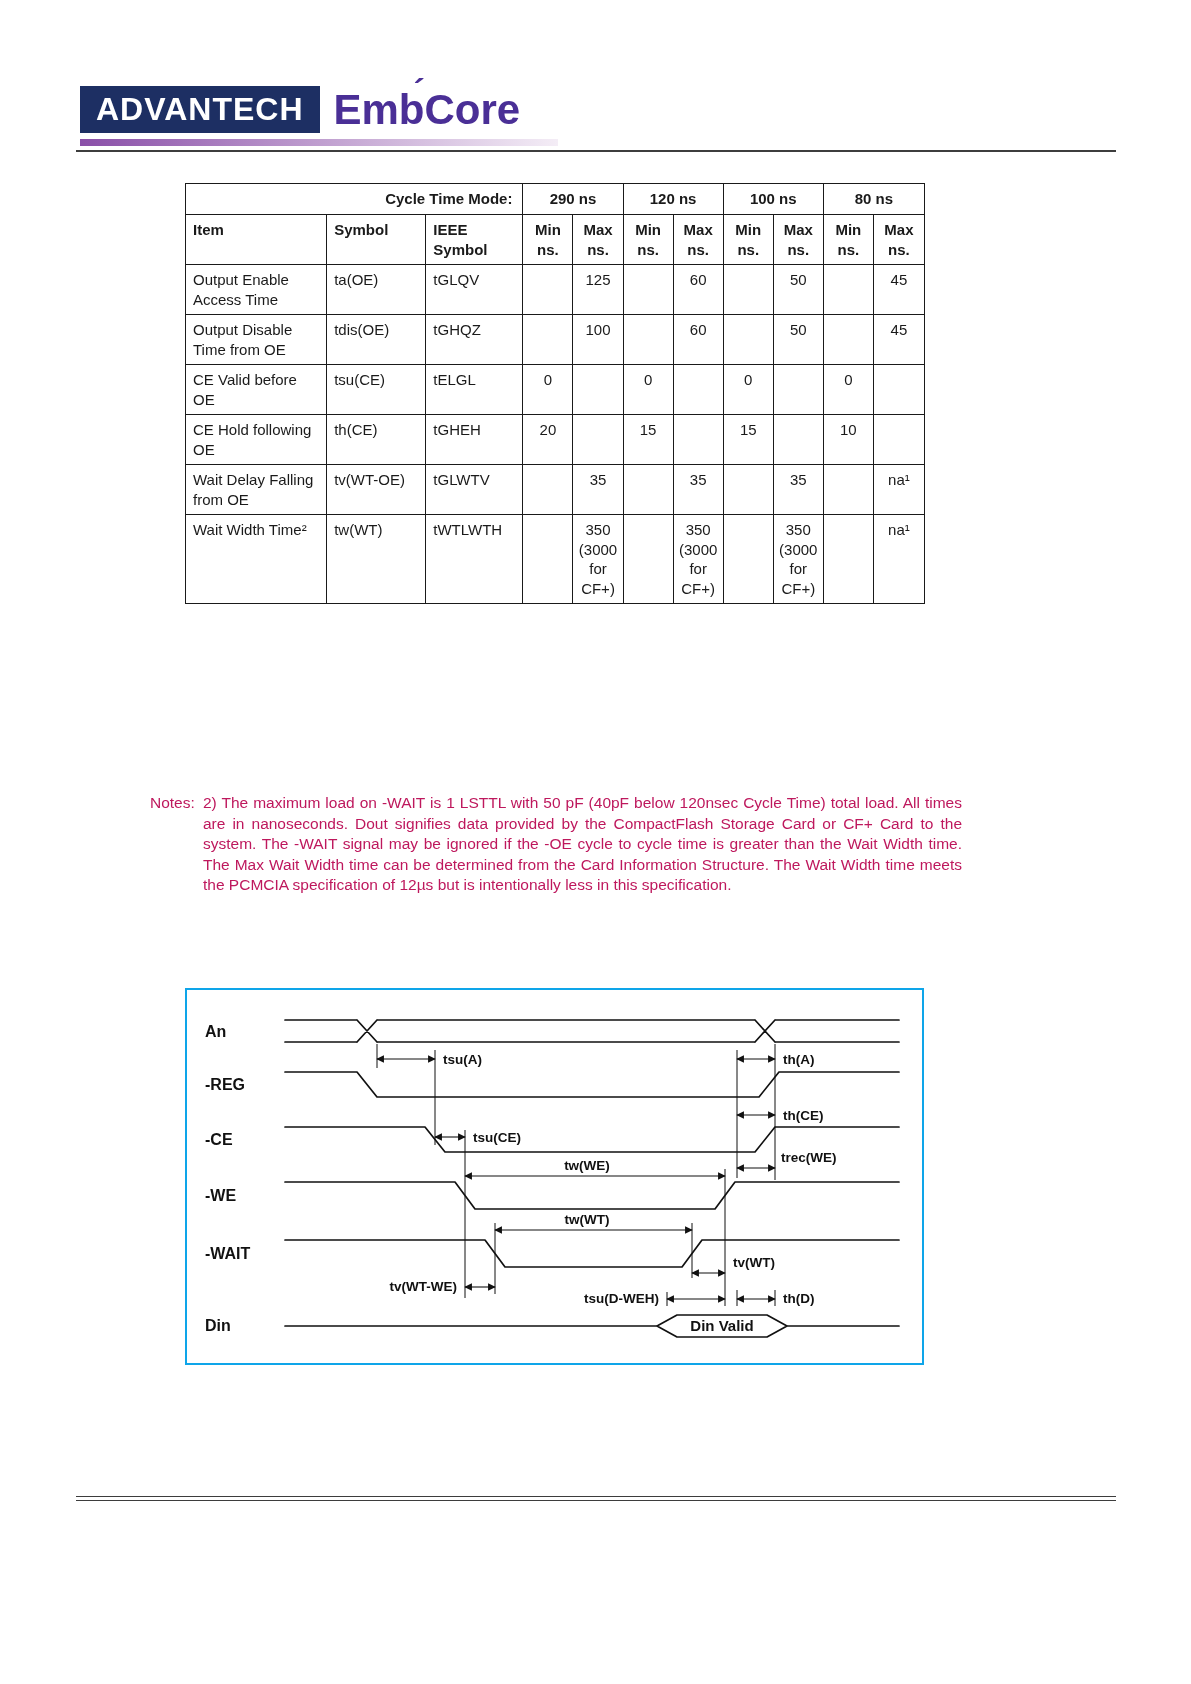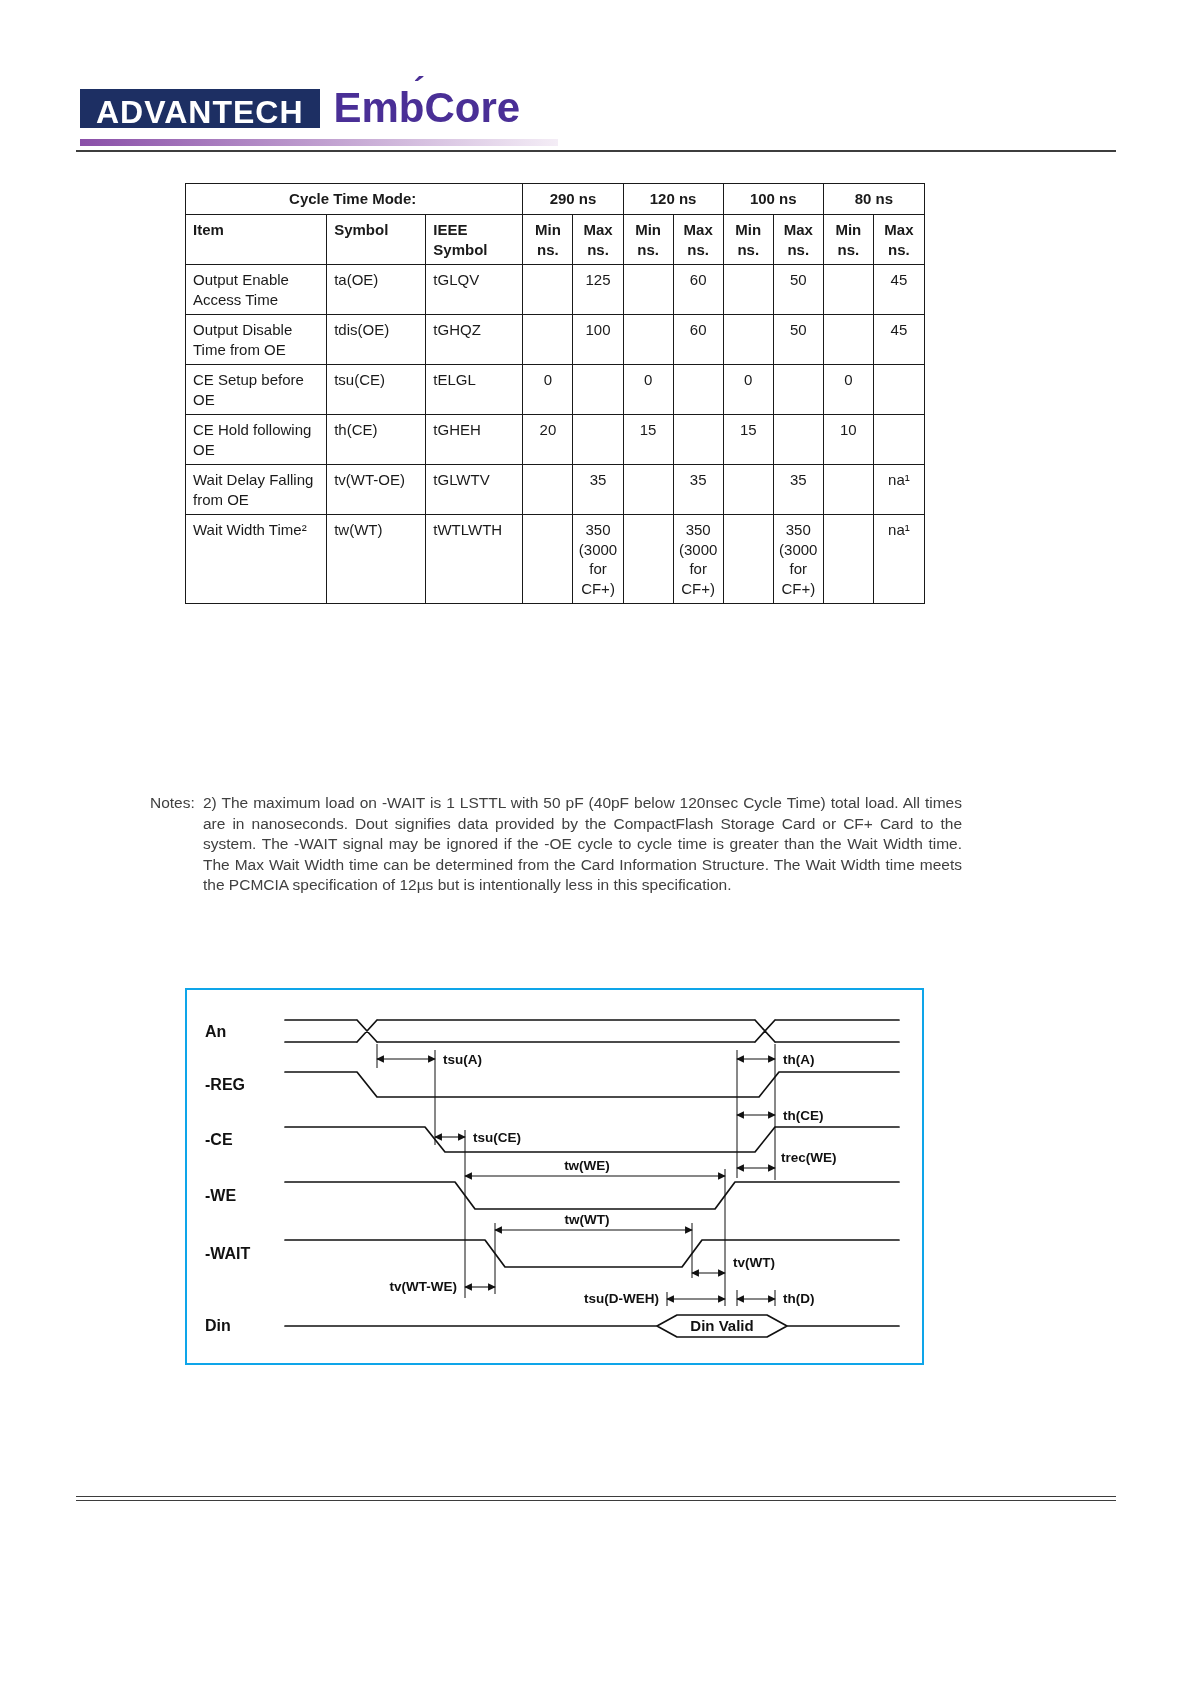--- a/index.html
+++ b/index.html
@@ -9,21 +9,21 @@
     font-family:"Liberation Sans", sans-serif;
     color:#1a1a1a;
   }
   .page { position:relative; width:1191px; height:1684px; background:#fff; overflow:hidden; }
 
   
   .logo-row { position:absolute; left:80px; top:86px; display:flex; align-items:center; gap:8px; }
   .adv-logo {
     background:var(--advantech-bg,#1d2f63); color:var(--advantech-text,#fff);
     font-weight:bold; font-size:32px; letter-spacing:1px;
-    padding:7px 16px 0 16px; line-height:1;
+    padding:7px 16px 8px 16px; line-height:1;
   }
   .emb-logo { position:relative; color:var(--embcore,#4a2f96); font-weight:bold; font-size:42px; line-height:44px; padding-left:6px; }
   .emb-accent { position:absolute; left:86px; top:-15px; font-size:34px; line-height:1; }
   .accent-bar {
     position:absolute; left:80px; top:139px; width:478px; height:7px;
     background:linear-gradient(to right, var(--accent-from,#8a4fa8), var(--accent-to,#f4edf6));
   }
   .top-rule { position:absolute; left:76px; top:150px; width:1040px; border-top:2px solid var(--rule,#3d3d3d); }
   .bottom-rule { position:absolute; left:76px; top:1496px; width:1040px; height:5px;
     border-top:1.5px solid var(--rule,#3d3d3d); border-bottom:1.5px solid var(--rule,#3d3d3d); }
@@ -33,26 +33,26 @@
     position:absolute; left:185px; top:183px; width:740px;
     border-collapse:collapse; table-layout:fixed; font-size:15px;
   }
   .timing-table td { border:1.4px solid #1a1a1a; padding:5px 7px; vertical-align:top; line-height:1.3; }
   .timing-table tr { height:50px; }
   .timing-table tr.hrow1 { height:31px; }
   .timing-table tr.hrow2 { height:46px; }
   .timing-table tr.r-tall { height:88px; }
   .hrow1 td { font-weight:bold; vertical-align:middle; padding-top:2px; padding-bottom:2px; }
   .hrow2 td { font-weight:bold; white-space:pre-line; }
-  .ctm { text-align:center; padding-right:10px !important; }
+  .ctm { text-align:right; padding-right:10px !important; }
   .mode { text-align:center; }
   .c-val { text-align:center; white-space:pre-line; padding-left:2px !important; padding-right:2px !important; }
 
   
-  .notes { position:absolute; left:150px; top:793px; width:812px; font-size:15.5px; line-height:1.33; color:#404040; display:flex; }
+  .notes { position:absolute; left:150px; top:793px; width:812px; font-size:15.5px; line-height:1.33; color:#be185d; display:flex; }
   .notes-label { flex:0 0 53px; }
   .notes-body { flex:1; }
   .note-just { text-align:justify; }
 
   
   .diagram { position:absolute; left:185px; top:988px; width:739px; height:377px; border:2px solid #0ea5e9; background:#fff; }
   .diagram svg { position:absolute; left:0; top:0; }
   .wave { fill:none; stroke:#111; stroke-width:1.7; stroke-linejoin:round; stroke-linecap:round; }
   .thin { fill:none; stroke:#111; stroke-width:1; }
   .dim  { stroke:#111; stroke-width:1.1; }
@@ -141,21 +141,21 @@
       <td class="c-val"></td>
       <td class="c-val">100</td>
       <td class="c-val"></td>
       <td class="c-val">60</td>
       <td class="c-val"></td>
       <td class="c-val">50</td>
       <td class="c-val"></td>
       <td class="c-val">45</td>
     </tr>
     <tr>
-      <td>CE Setup before OE</td>
+      <td>CE Valid before OE</td>
       <td>tsu(CE)</td>
       <td>tELGL</td>
       <td class="c-val">0</td>
       <td class="c-val"></td>
       <td class="c-val">0</td>
       <td class="c-val"></td>
       <td class="c-val">0</td>
       <td class="c-val"></td>
       <td class="c-val">0</td>
       <td class="c-val"></td>

